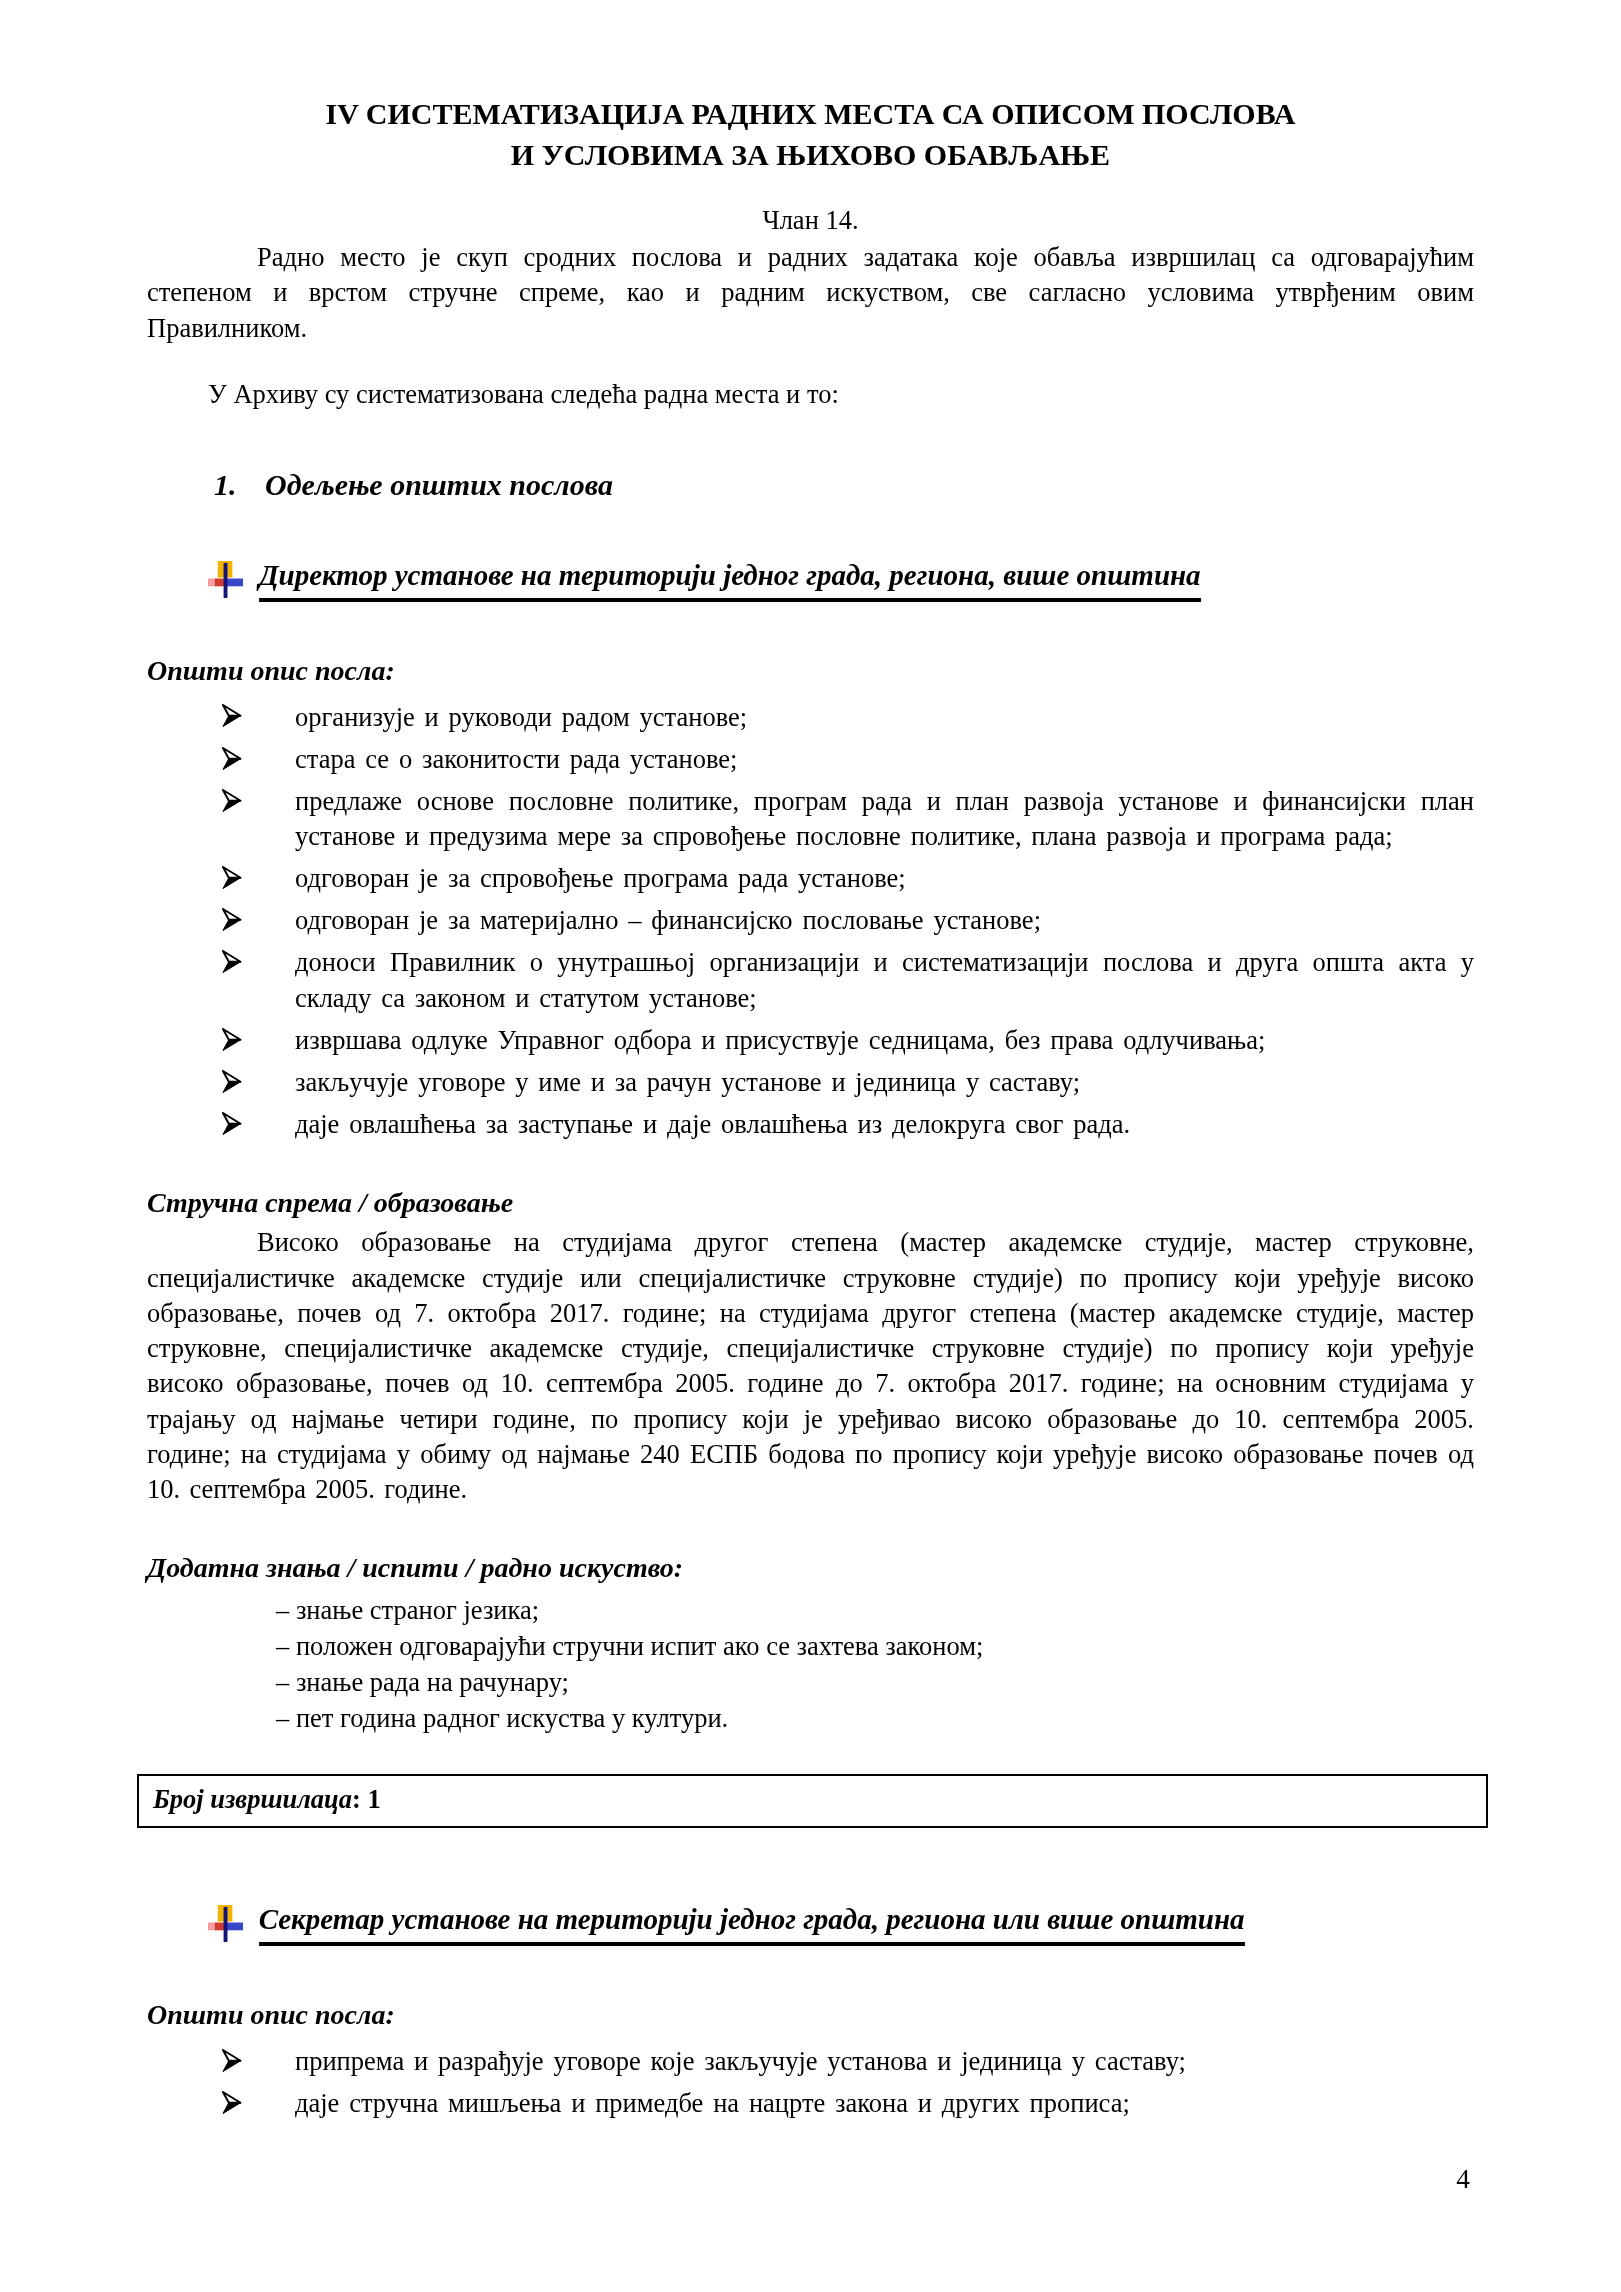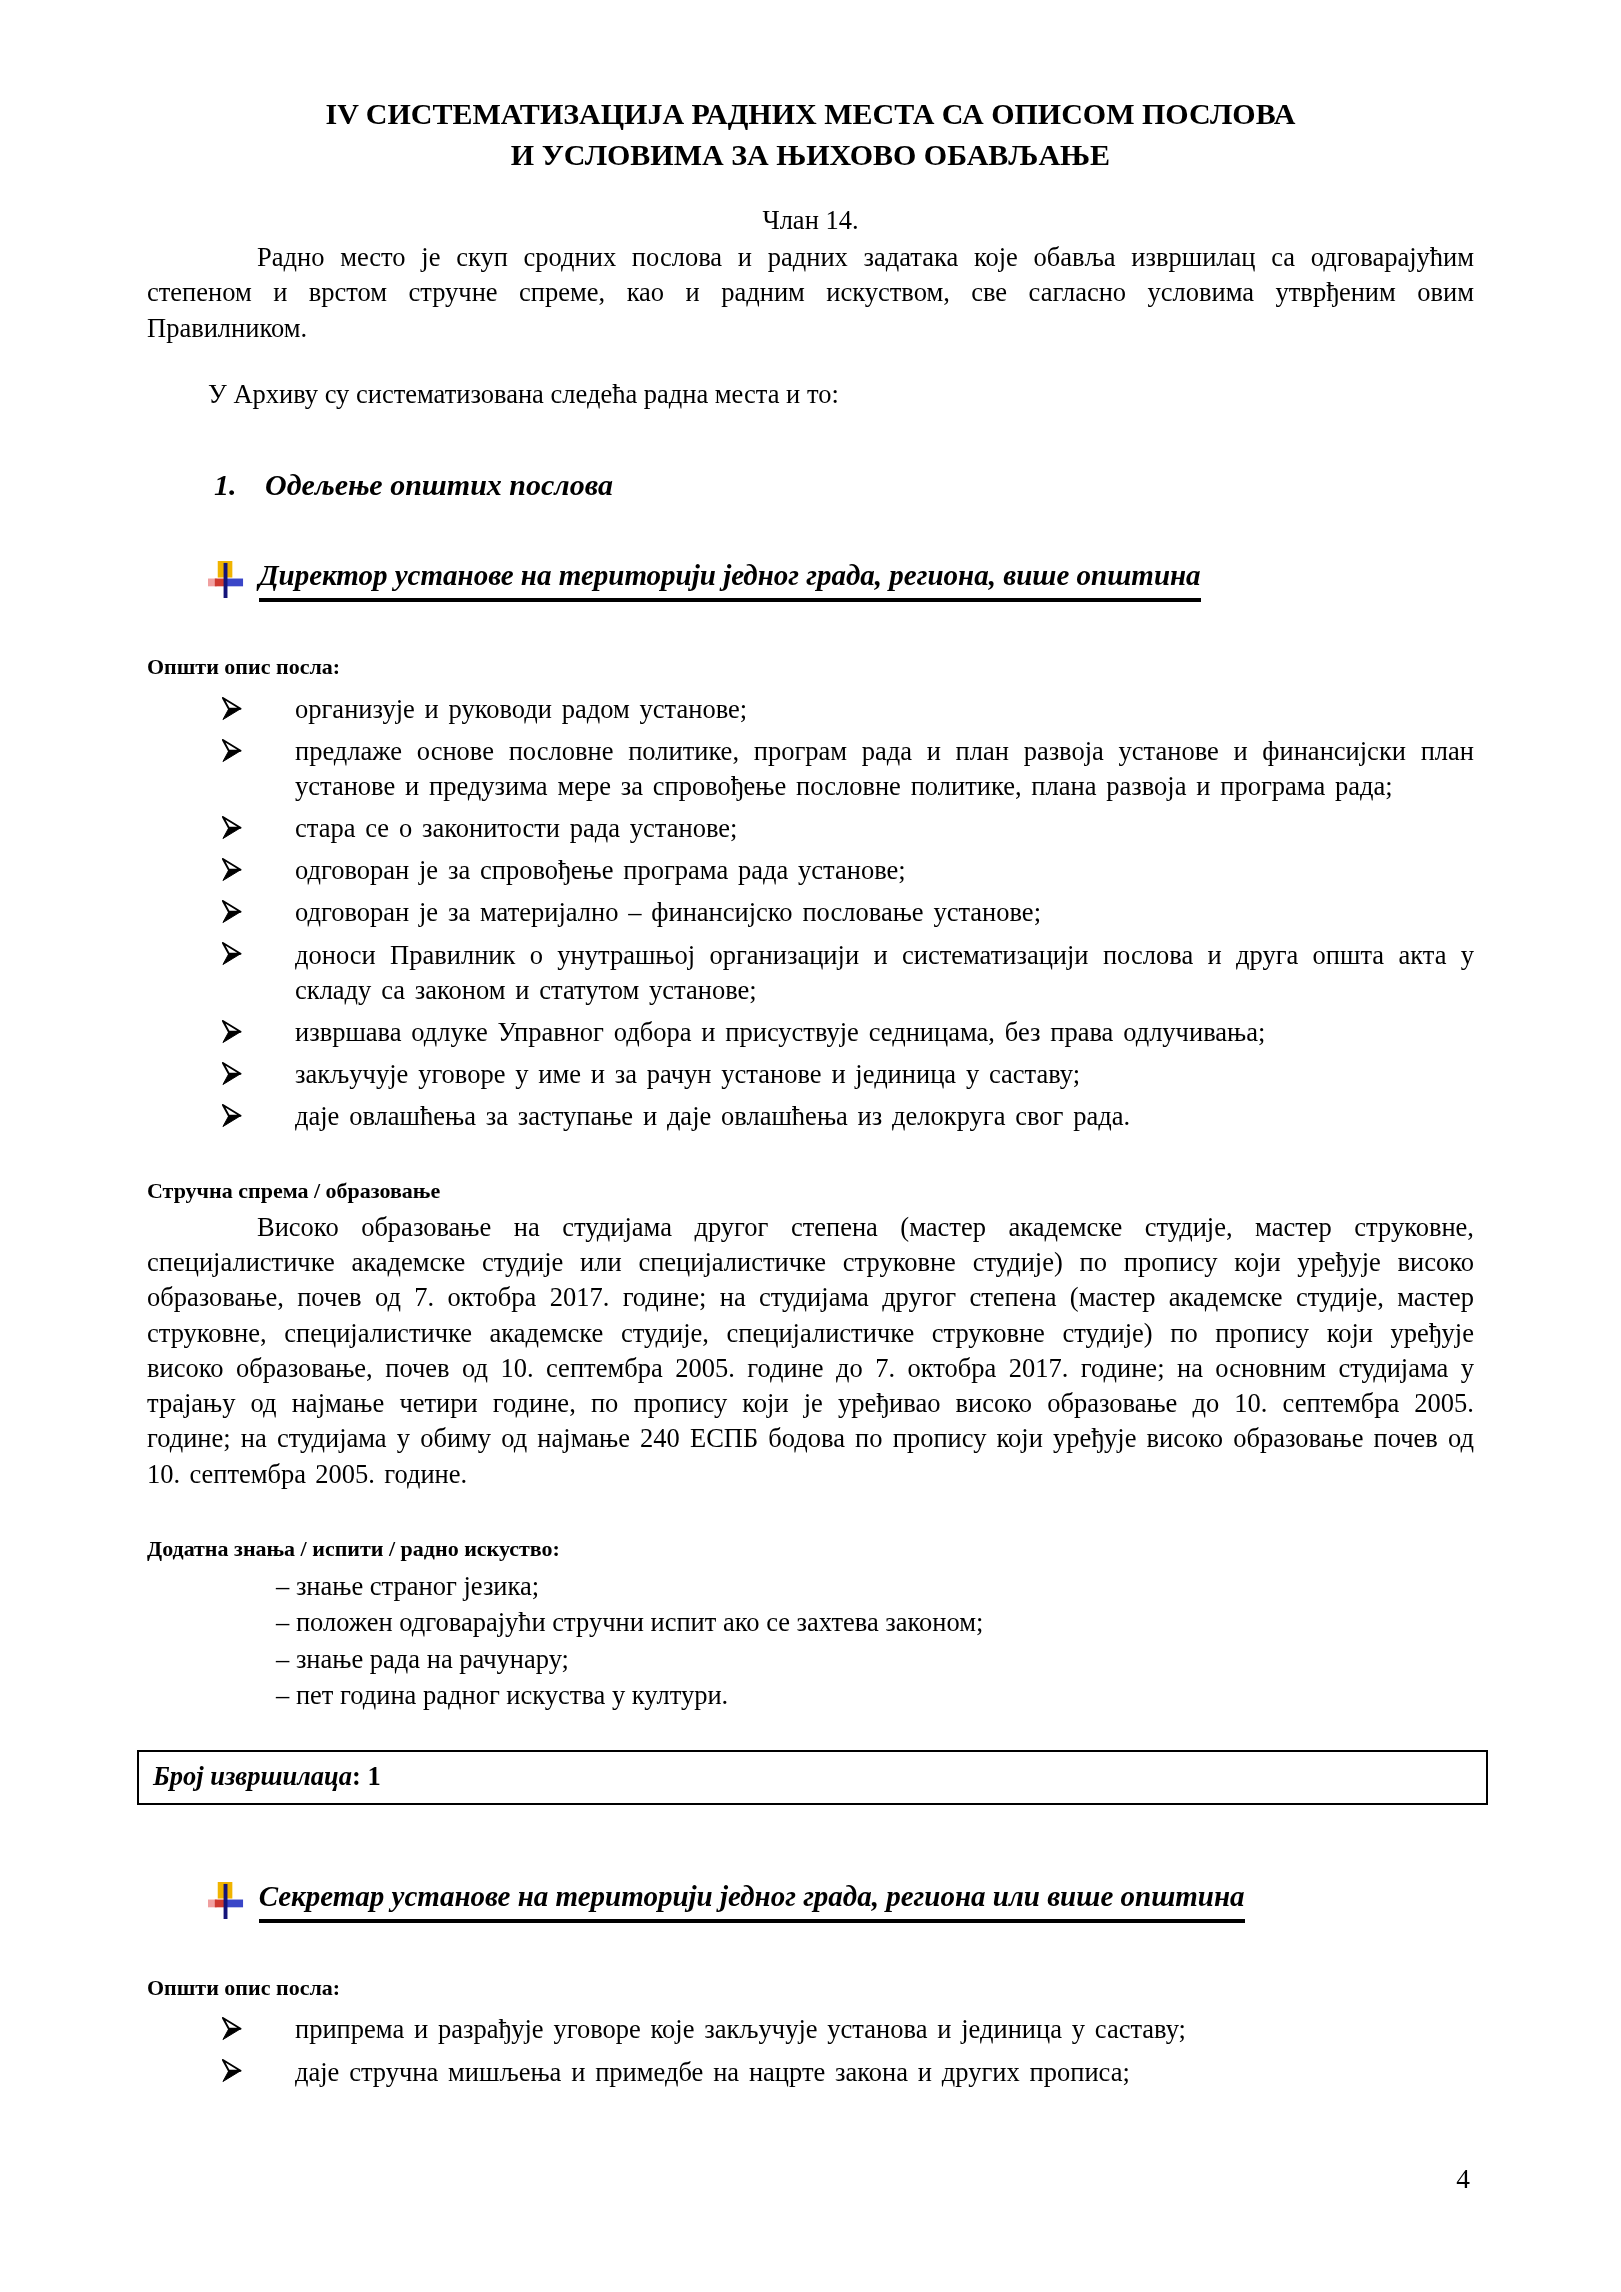--- a/index.html
+++ b/index.html
@@ -71,21 +71,22 @@
     font-style: italic;
     font-size: 29px;
     line-height: 1.25;
     border-bottom: 4.9px solid #000;
     padding-bottom: 4.9px;
   }
 
   .sub-heading {
     margin-top: 51px;
     font-weight: bold;
-    font-size: 22px;
+    font-style: italic;
+    font-size: 28px;
     line-height: 1.3;
   }
   .sub-heading.tight { margin-top: 43px; }
 
   ul.duty-list {
     list-style: none;
     margin: 9.8px 0 0 0;
     padding: 0;
   }
   li.duty {
@@ -185,29 +186,29 @@
           <path d="M9 13 L21 13 L3 24 Z" fill="#000000" stroke="#000000" stroke-width="1" stroke-linejoin="round"></path>
         </svg>
         <span class="duty-text">организује и руководи радом установе;</span>
       </li>
 
       <li class="duty">
         <svg class="arrow-icon" viewBox="0 0 24 26" xmlns="http://www.w3.org/2000/svg">
           <path d="M3 2 L21 13 L9 13 Z" fill="#ffffff" stroke="#000000" stroke-width="2" stroke-linejoin="round"></path>
           <path d="M9 13 L21 13 L3 24 Z" fill="#000000" stroke="#000000" stroke-width="1" stroke-linejoin="round"></path>
         </svg>
+        <span class="duty-text">стара се о законитости рада установе;</span>
+      </li>
+
+      <li class="duty">
+        <svg class="arrow-icon" viewBox="0 0 24 26" xmlns="http://www.w3.org/2000/svg">
+          <path d="M3 2 L21 13 L9 13 Z" fill="#ffffff" stroke="#000000" stroke-width="2" stroke-linejoin="round"></path>
+          <path d="M9 13 L21 13 L3 24 Z" fill="#000000" stroke="#000000" stroke-width="1" stroke-linejoin="round"></path>
+        </svg>
         <span class="duty-text">предлаже основе пословне политике, програм рада и план развоја установе и финансијски план установе и предузима мере за спровођење пословне политике, плана развоја и програма рада;</span>
-      </li>
-
-      <li class="duty">
-        <svg class="arrow-icon" viewBox="0 0 24 26" xmlns="http://www.w3.org/2000/svg">
-          <path d="M3 2 L21 13 L9 13 Z" fill="#ffffff" stroke="#000000" stroke-width="2" stroke-linejoin="round"></path>
-          <path d="M9 13 L21 13 L3 24 Z" fill="#000000" stroke="#000000" stroke-width="1" stroke-linejoin="round"></path>
-        </svg>
-        <span class="duty-text">стара се о законитости рада установе;</span>
       </li>
 
       <li class="duty">
         <svg class="arrow-icon" viewBox="0 0 24 26" xmlns="http://www.w3.org/2000/svg">
           <path d="M3 2 L21 13 L9 13 Z" fill="#ffffff" stroke="#000000" stroke-width="2" stroke-linejoin="round"></path>
           <path d="M9 13 L21 13 L3 24 Z" fill="#000000" stroke="#000000" stroke-width="1" stroke-linejoin="round"></path>
         </svg>
         <span class="duty-text">одговоран је за спровођење програма рада установе;</span>
       </li>
 

